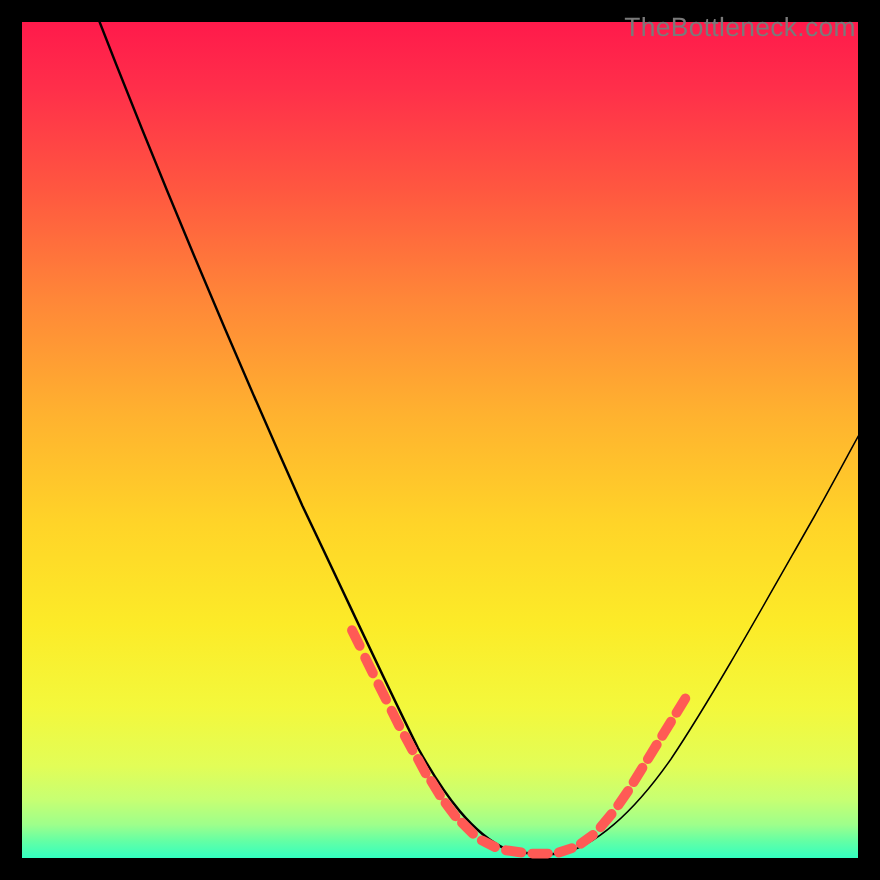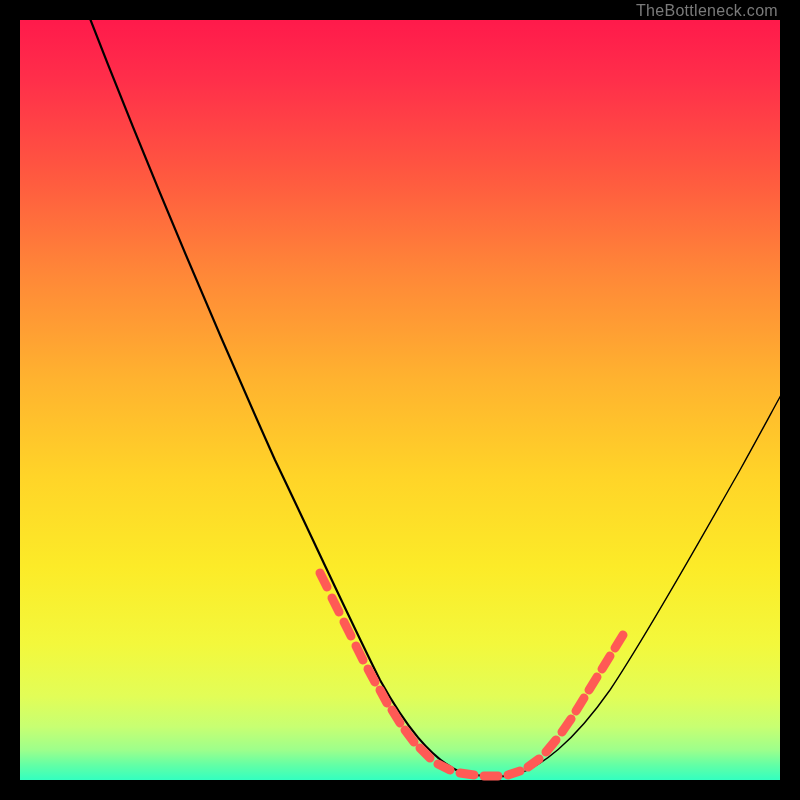--- a/index.html
+++ b/index.html
@@ -43,24 +43,24 @@
   .plot-area svg {
     position: absolute;
     left: 0;
     top: 0;
     width: 760px;
     height: 760px;
     overflow: visible;
   }
   .watermark {
     position: absolute;
-    top: 2px;
+    top: 12px;
     right: 22px;
     color: #7a7a7a;
-    font-size: 16px;
+    font-size: 24px;
     font-weight: 500;
     letter-spacing: 0.3px;
     user-select: none;
     pointer-events: none;
   }
   .curve-main {
     fill: none;
     stroke: #000000;
     stroke-width: 2.2;
     stroke-linejoin: round;

